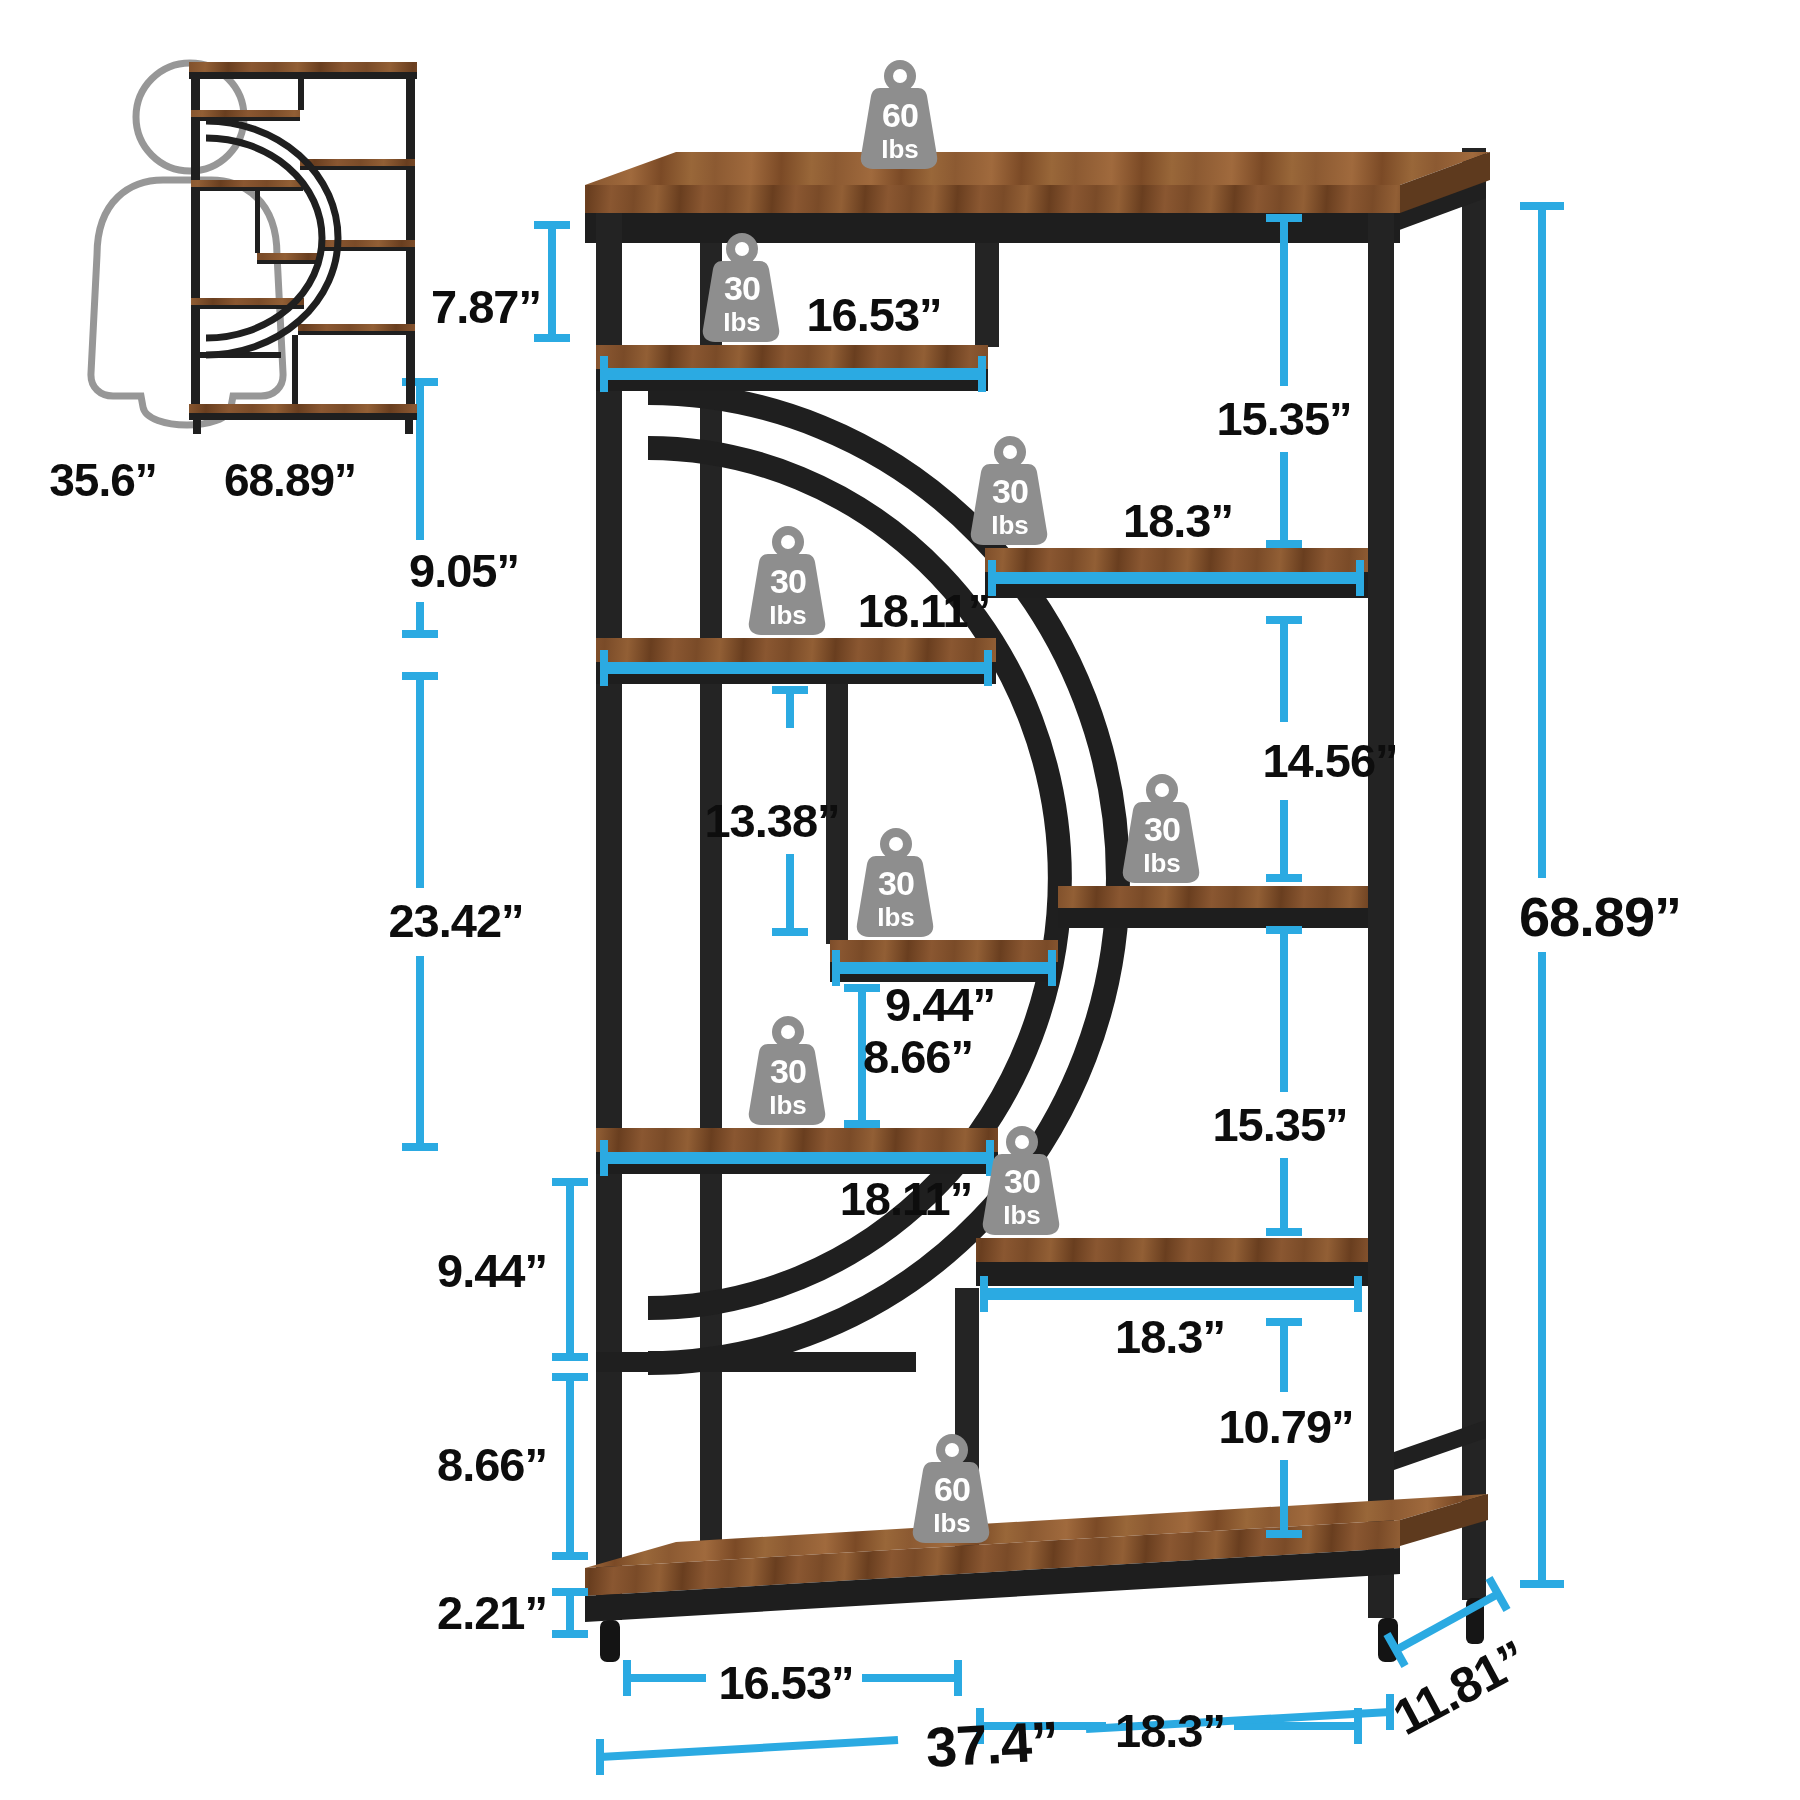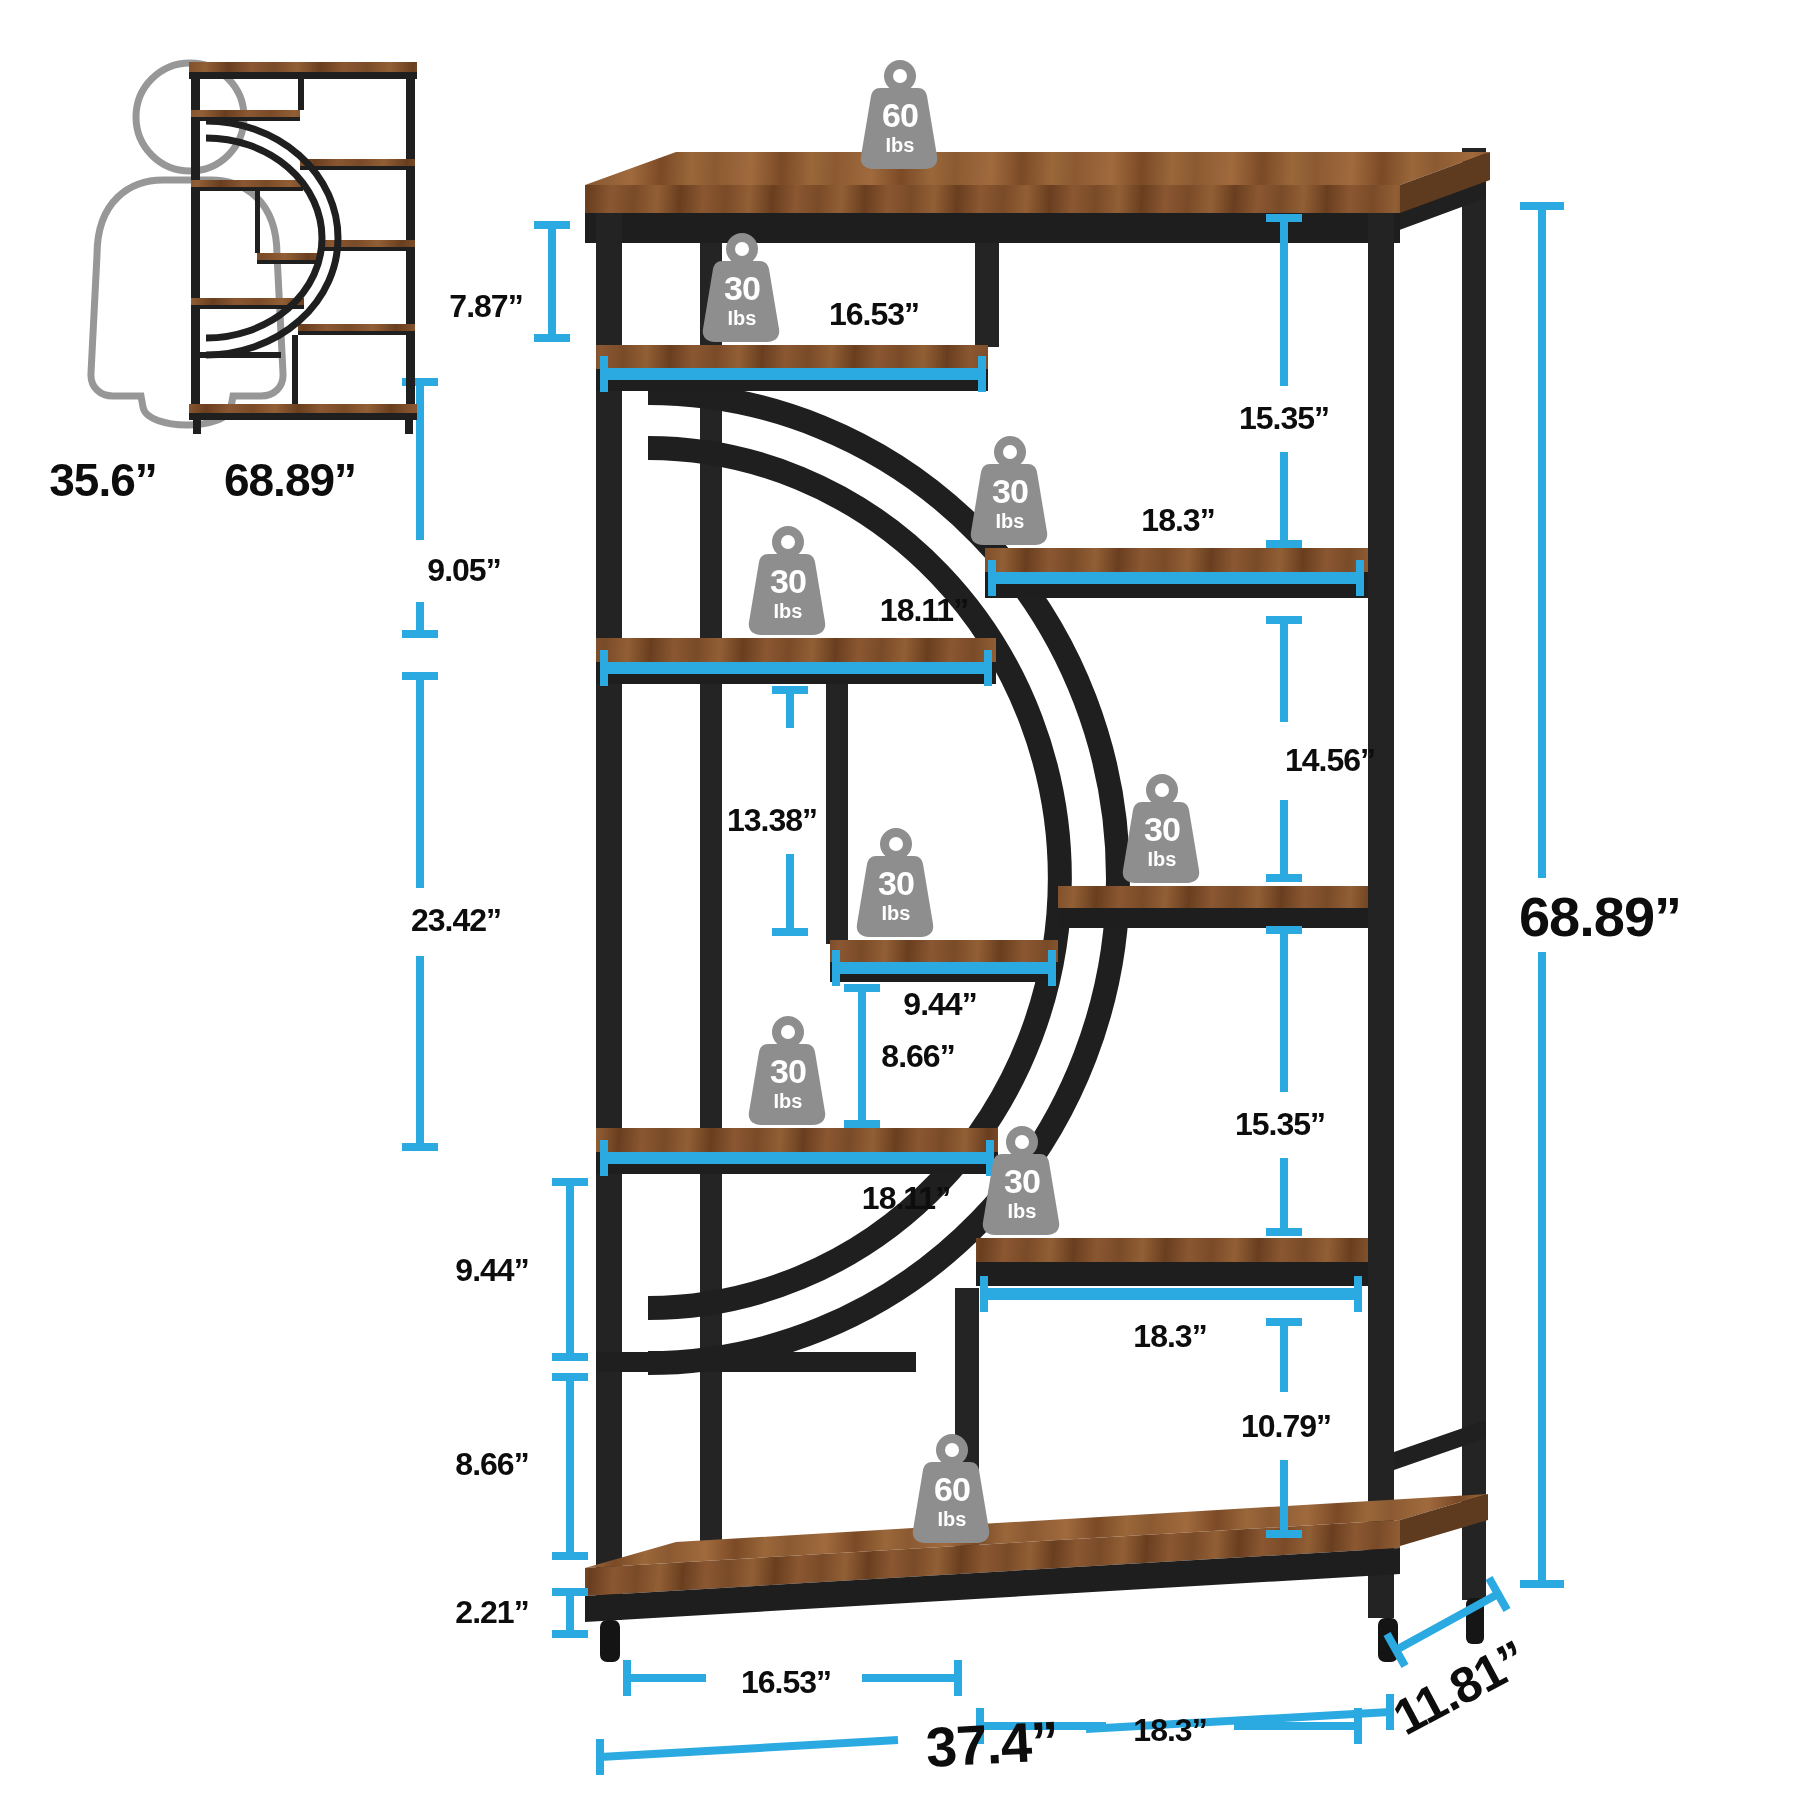--- a/index.html
+++ b/index.html
@@ -1,28 +1,28 @@
 <!DOCTYPE html>
 <html><head>
 <meta charset="utf-8">
 <style>
   html,body{margin:0;padding:0;background:#fff;}
   #canvas{position:relative;width:1800px;height:1800px;background:#ffffff;overflow:hidden;
           font-family:"Liberation Sans",sans-serif;}
   #canvas svg.layer{position:absolute;left:0;top:0;}
-  .dl{position:absolute;transform:translate(-50%,-50%);font-weight:700;font-size:32px;color:#0d0d0d;
+  .dl{position:absolute;transform:translate(-50%,-50%);font-weight:700;font-size:47px;color:#0d0d0d;
       letter-spacing:-1px;white-space:nowrap;font-family:"Liberation Sans",sans-serif;}
   .sz54{font-size:56px;}
   .sz50{font-size:50px;}
   .sz46{font-size:46px;}
   .weight{position:absolute;width:104px;height:114px;}
   .weight svg{position:absolute;left:0;top:0;}
   .wv{position:absolute;left:0;right:0;top:38px;text-align:center;font-weight:700;font-size:34px;
       color:#ffffff;letter-spacing:-1px;}
-  .wu{position:absolute;left:0;right:0;top:76px;text-align:center;font-weight:700;font-size:20px;color:#ffffff;}
+  .wu{position:absolute;left:0;right:0;top:76px;text-align:center;font-weight:700;font-size:26px;color:#ffffff;}
 </style>
 </head>
 <body>
 
 <div id="canvas">
 
   <svg class="layer" width="1800" height="1800" viewBox="0 0 1800 1800">
     <defs>
       <linearGradient id="wg" gradientUnits="userSpaceOnUse" x1="0" y1="0" x2="92" y2="6" spreadMethod="repeat">
         <stop offset="0" stop-color="#7a4b28"></stop>

